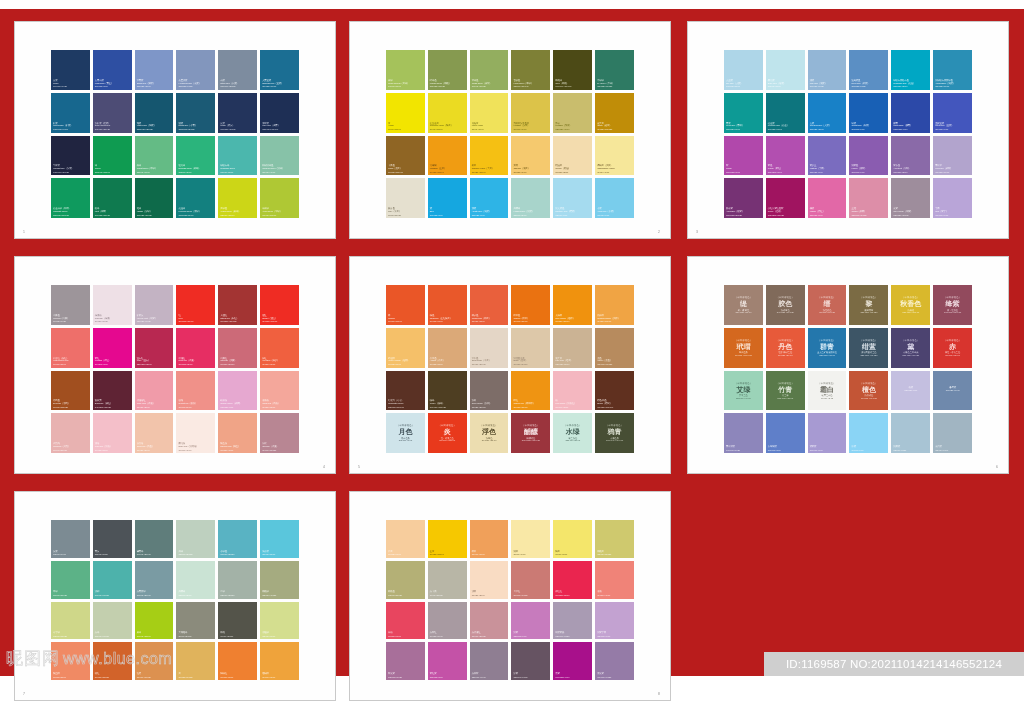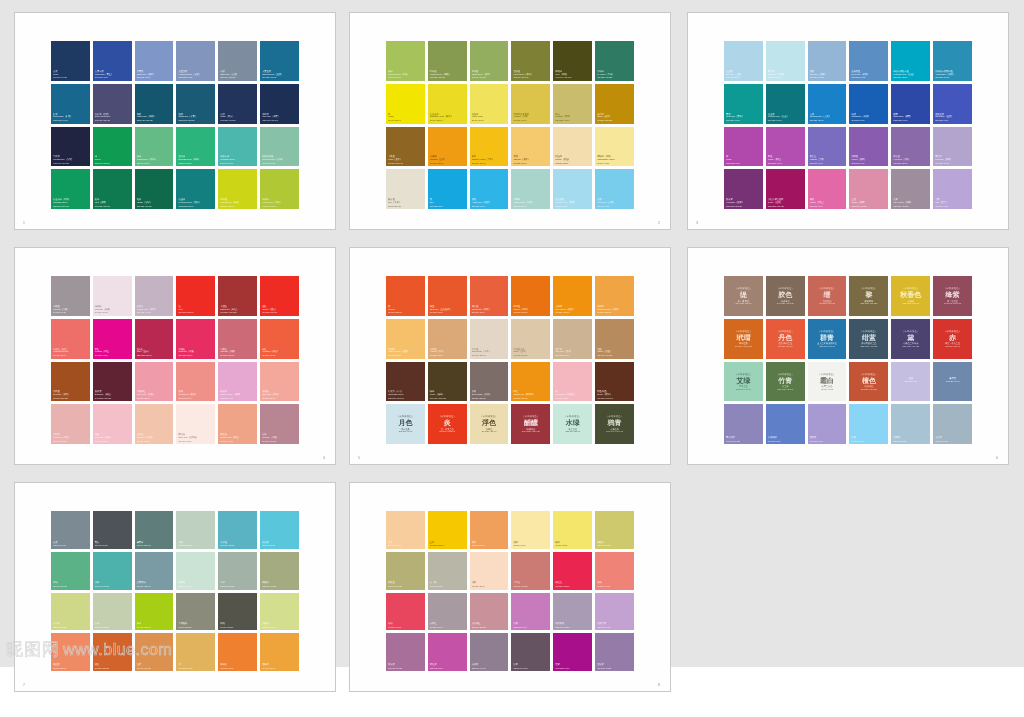--- a/index.html
+++ b/index.html
@@ -2,21 +2,21 @@
 <html><head>
 <meta charset="utf-8">
 <style>
   * { box-sizing: border-box; margin: 0; padding: 0; }
   html, body {
     width: 1024px; height: 717px;
     background: #ffffff;
     font-family: "Liberation Sans", "DejaVu Sans", sans-serif;
     overflow: hidden;
   }
-  #sheet { position: relative; width: 1024px; height: 667px; background: #e5e5e5; }
+  #sheet { position: relative; width: 1024px; height: 667px; background: #b91c1c; margin-top: 9px; }
 
   
   .card {
     position: absolute;
     background: #fefefe;
     border: 1px solid #c9c9c9;
     overflow: hidden;
   }
   .card-inner {
     position: absolute;
@@ -1476,14 +1476,17 @@
           <div class="page-num right">8</div>
         </div>
       </div>
     </div>
 
   <div id="watermark">
     <span class="wm-cn">昵图网</span>
     <span class="wm-url">www.blue.com</span>
   </div>
 
+  <div id="idbar">
+    <span>ID:1169587 NO:20211014214146552124</span>
+  </div>
 
 </div>
 
 </body></html>

